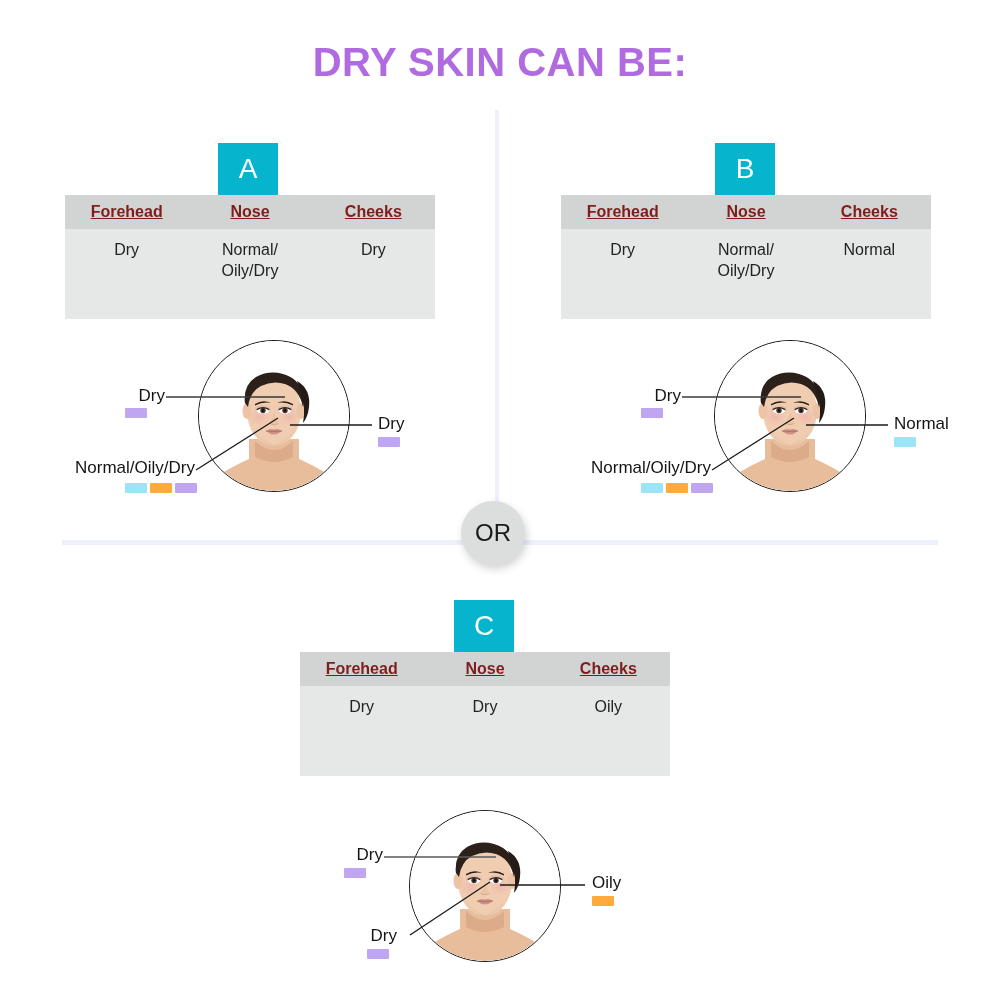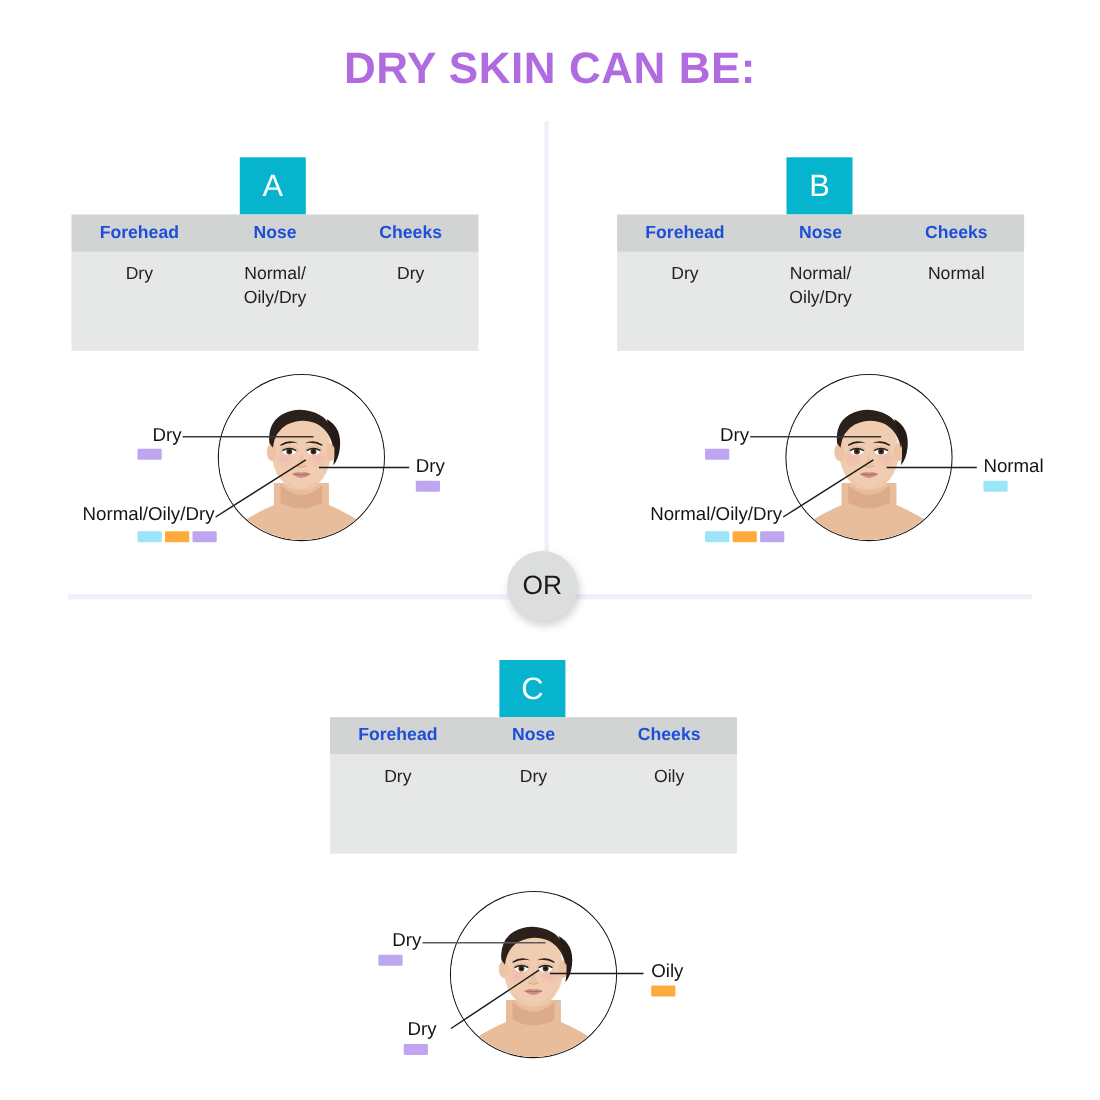--- a/index.html
+++ b/index.html
@@ -92,21 +92,21 @@
     display: flex;
     background: #e6e7e7;
     height: 80px;
     padding-top: 10px;
   }
   .col {
     flex: 1 1 0;
     text-align: center;
     font-size: 16px;
   }
-  .thead .col { font-weight: bold; color: #1d4ed8; }
+  .thead .col { font-weight: bold; color: #7f1d1d; text-decoration: underline; }
   .tbody .col { font-weight: 400; color: #222222; line-height: 1.32; }
 
   
   .diagram { position: absolute; }
 
   .face-circle {
     position: absolute;
     width: 150px;
     height: 150px;
     border-radius: 50%;

